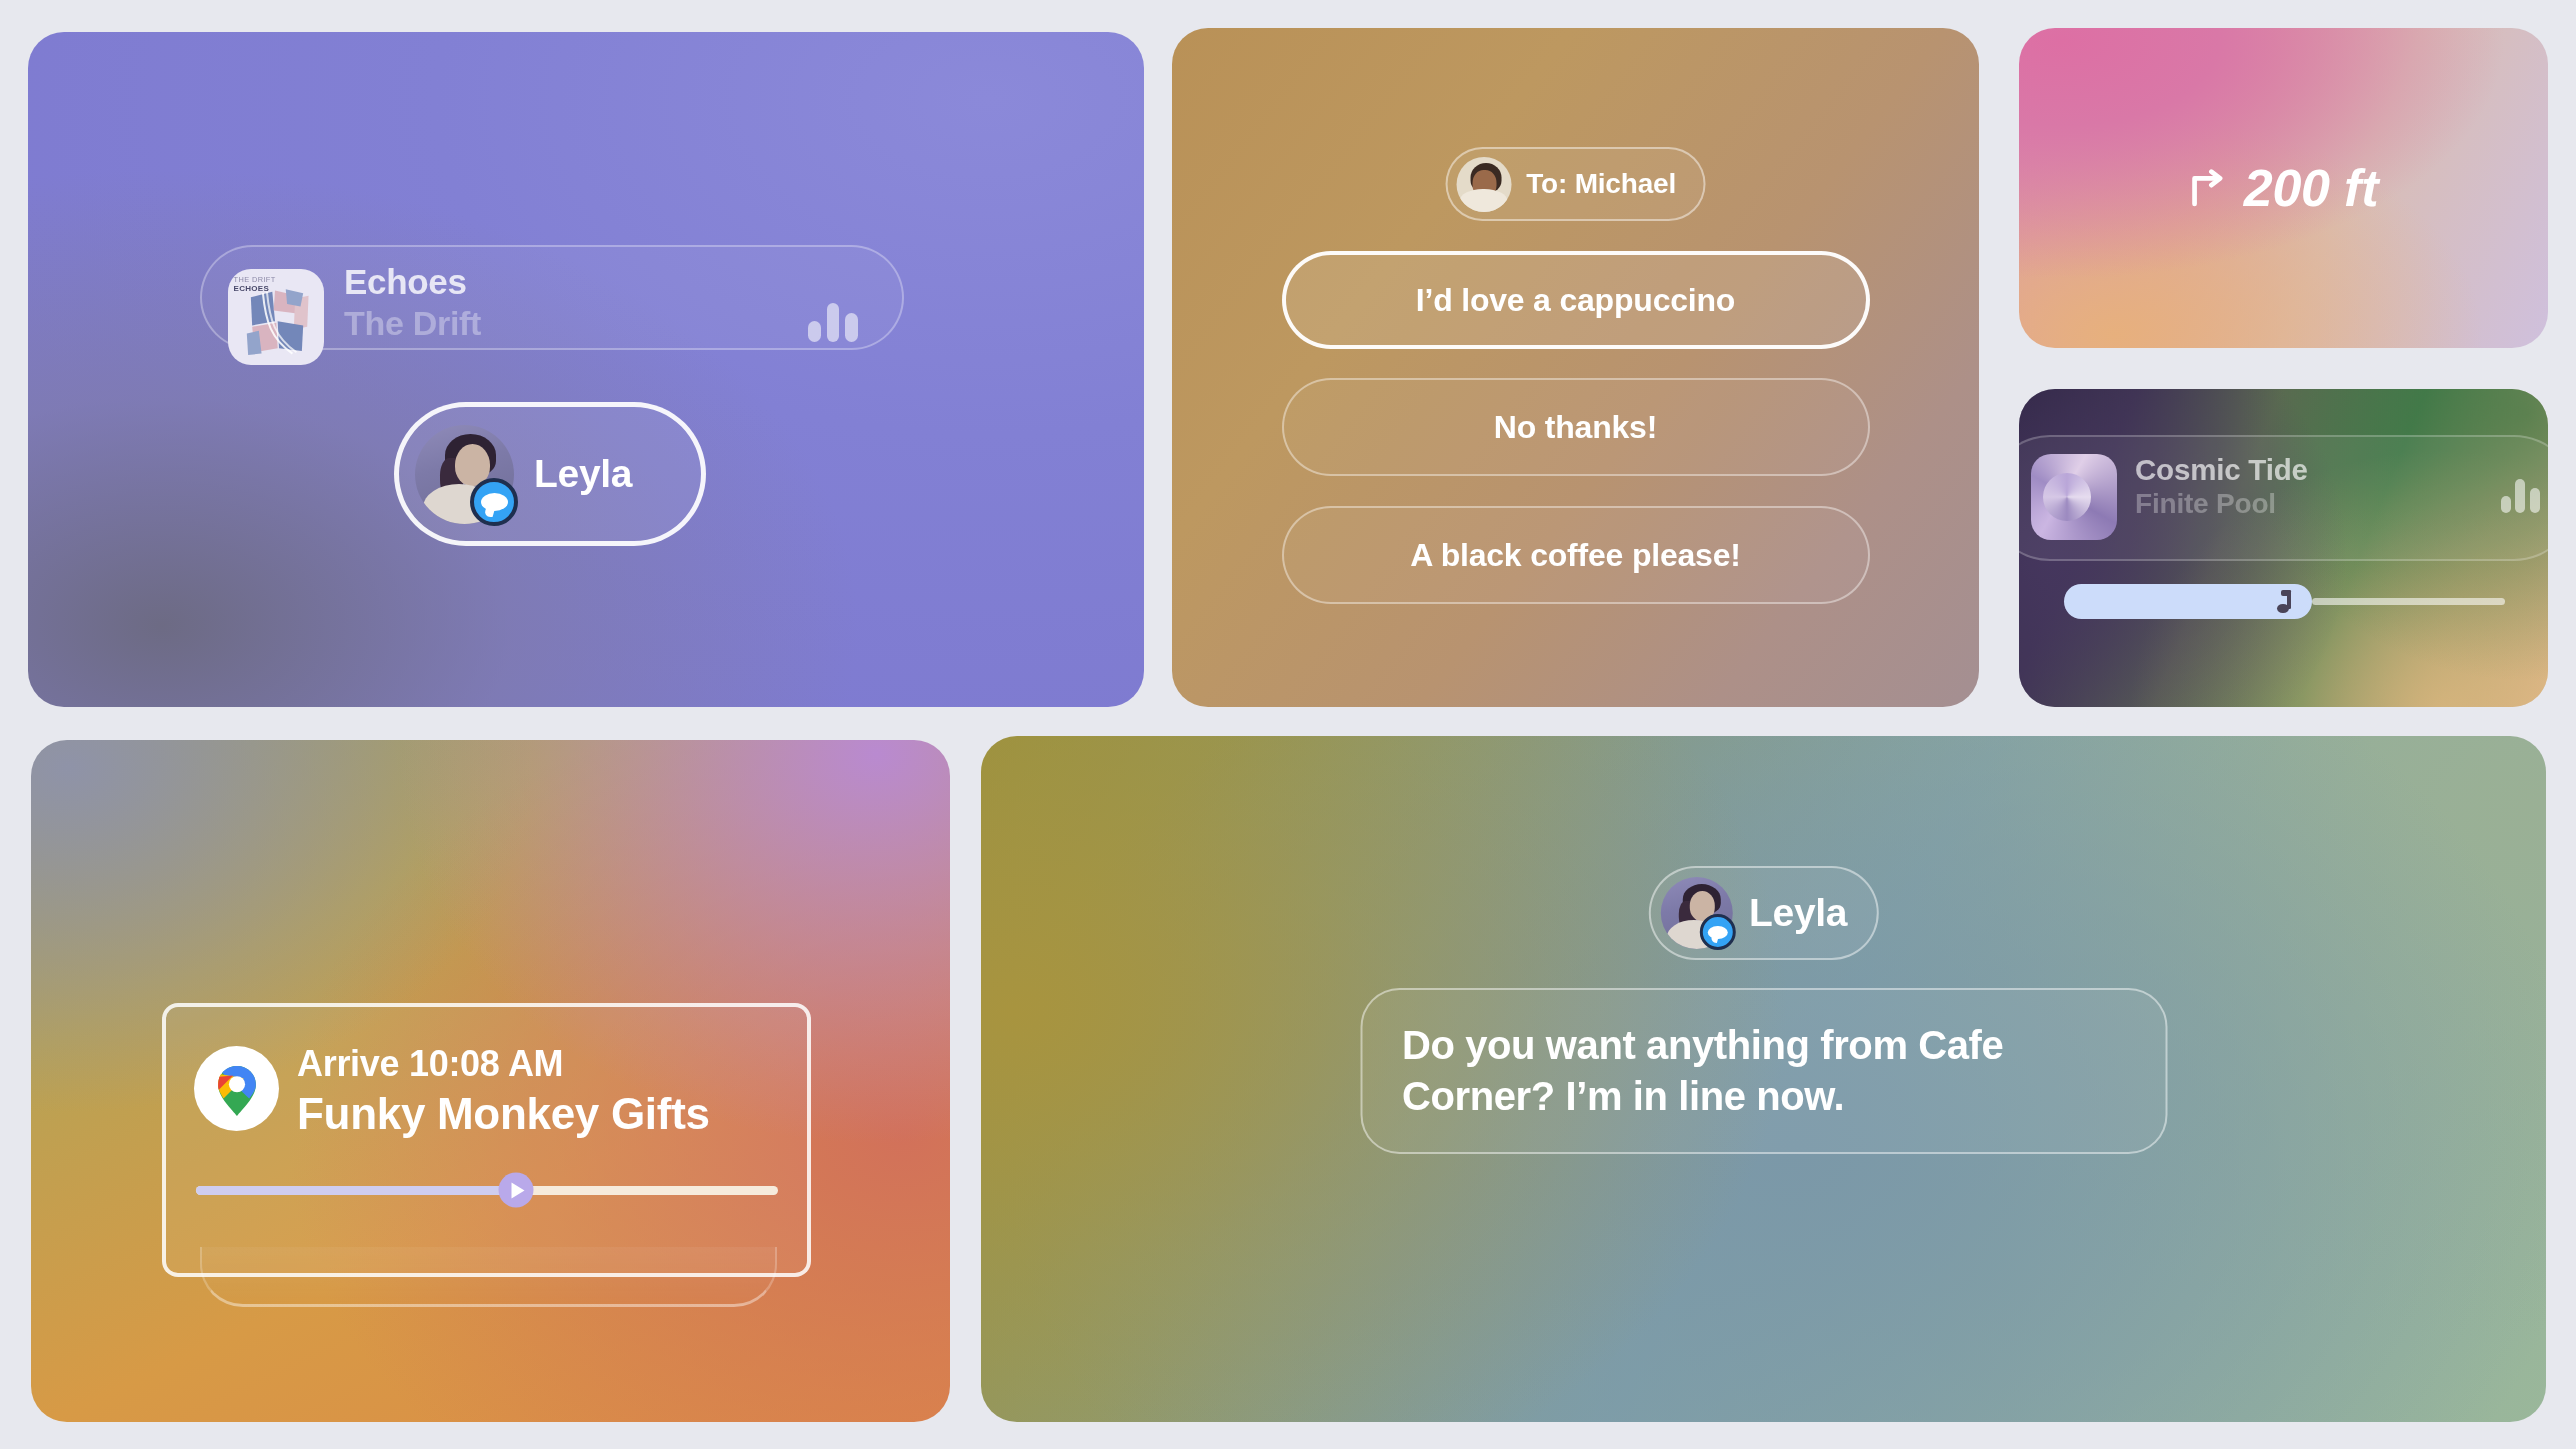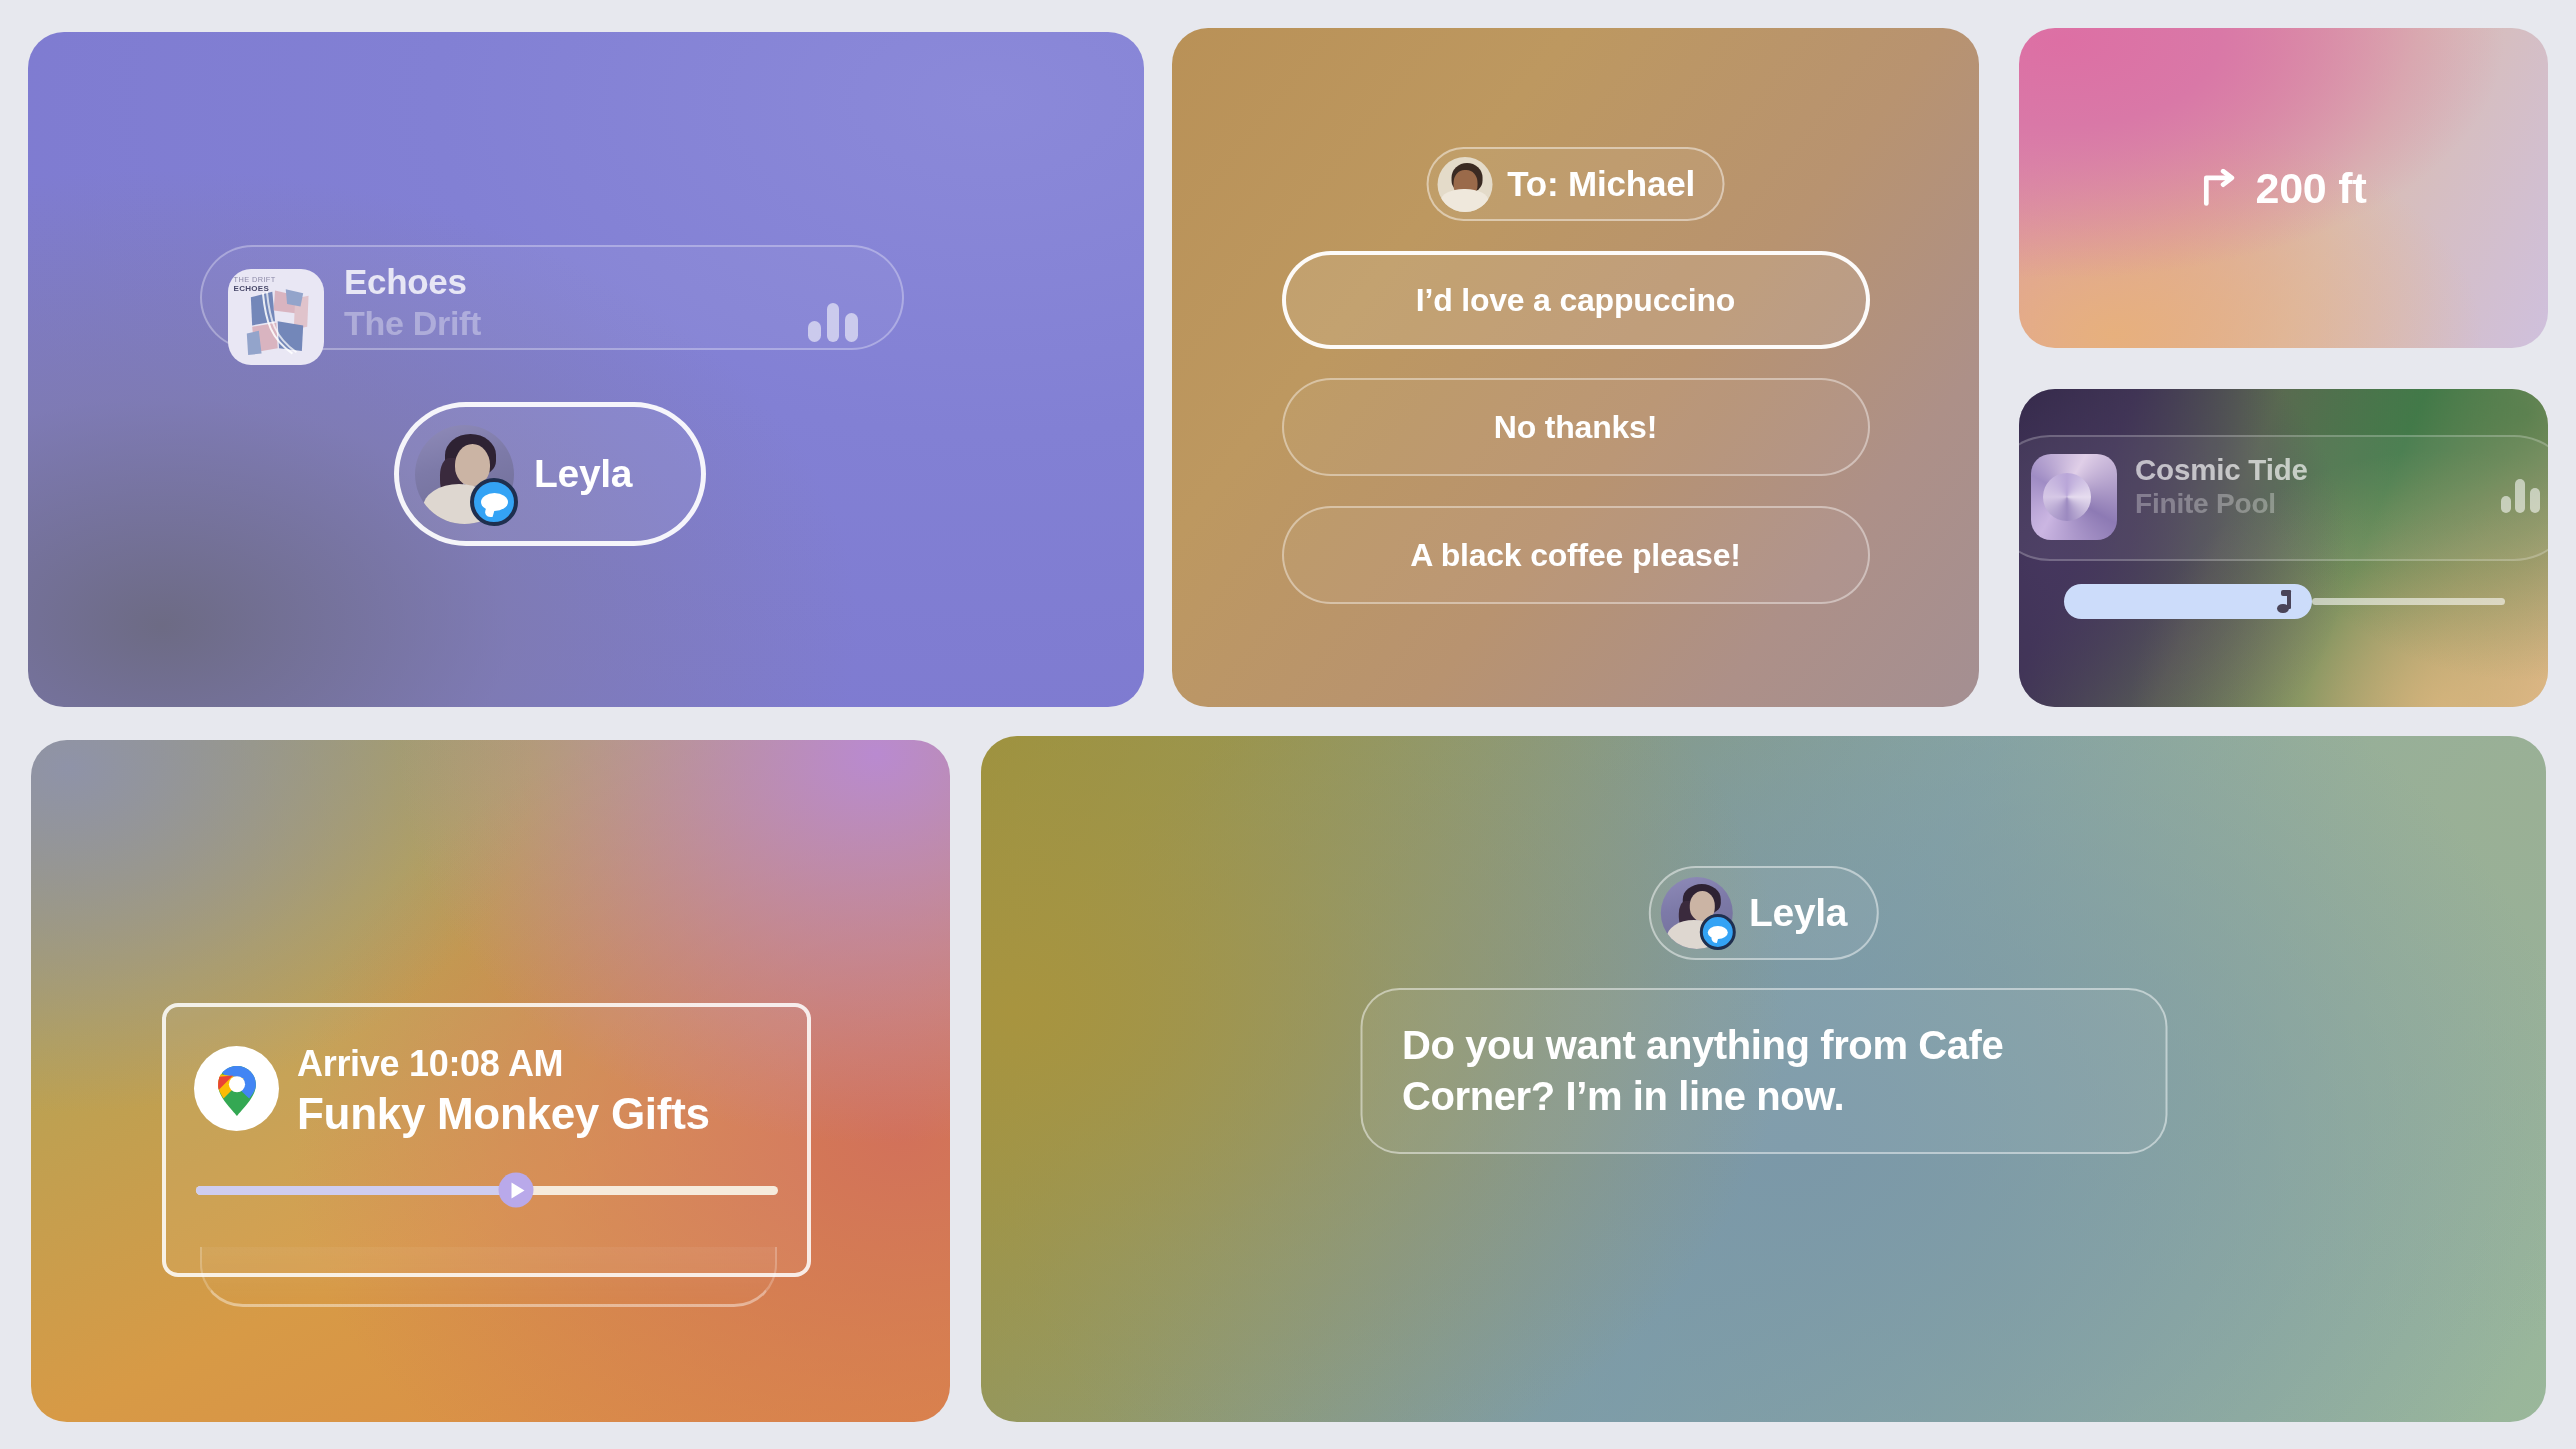--- a/index.html
+++ b/index.html
@@ -72,21 +72,21 @@
   .to-pill {
     position:absolute; left:50%; transform:translateX(-50%); top:119px;
     height:74px; border-radius:37px; border:2px solid rgba(255,255,255,0.45);
     background: rgba(255,255,255,0.06);
     display:flex; align-items:center; gap:14.8px; padding:0 28px 0 9.4px;
   }
   .to-av { width:55px; height:55px; border-radius:50%; overflow:hidden; position:relative; background:#e4dbc9; flex:0 0 auto; }
   .to-av .h { position:absolute; left:26%; top:12%; width:31px; height:29.5px; border-radius:50% 50% 42% 42%; background:#3a2a22; }
   .to-av .f { position:absolute; left:30%; top:25%; width:24px; height:28px; border-radius:46%; background:#9a6a4a; }
   .to-av .s { position:absolute; left:6%; bottom:-6%; width:48px; height:25.5px; border-radius:48% 48% 0 0; background:#efe8dc; }
-  .to-label { font-size:35px; font-weight:700; color:#fff; letter-spacing:-0.2px; white-space:nowrap; }
+  .to-label { font-size:28px; font-weight:700; color:#fff; letter-spacing:-0.2px; white-space:nowrap; }
 
   .reply-opt {
     position:absolute; left:50%; transform:translateX(-50%);
     width:588px; height:98px; border-radius:49px;
     display:flex; align-items:center; justify-content:center;
     border:2px solid rgba(255,255,255,0.40);
     background: rgba(255,255,255,0.045);
     font-size:32px; font-weight:700; color:#fff; letter-spacing:-0.2px;
   }
   .reply-opt.sel { border:4.7px solid rgba(255,255,255,0.96); background: rgba(255,255,255,0.10); }
@@ -97,21 +97,21 @@
   
   #card-nav-distance {
     left: 2019px; top: 28px; width: 529px; height: 320px;
     background:
       radial-gradient(135% 120% at 8% 4%, #dd6fa4 0%, #d978a7 22%, rgba(217,120,167,0) 62%),
       radial-gradient(120% 120% at 18% 96%, #e7b07d 0%, rgba(231,176,125,0) 58%),
       linear-gradient(115deg, #d98fb4 0%, #dba9a4 38%, #d9bdb4 60%, #cfc0dd 100%);
   }
   .nav-row { position:absolute; left:50%; top:50%; transform:translate(-50%,-50%); display:flex; align-items:center; gap:16px; }
   .turn-icon { width:39px; height:39px; flex:0 0 auto; }
-  .nav-dist { font-size:43px; font-weight:700; color:#fff; letter-spacing:-0.2px; }
+  .nav-dist { font-size:52px; font-weight:700; color:#fff; letter-spacing:-0.2px;font-style:italic; }
 
   
   #card-music-cosmic {
     left: 2019px; top: 389px; width: 529px; height: 318px;
     background:
       linear-gradient(112deg, #2c2340 0%, #3d3350 18%, #5d6a52 40%, #4d7f4f 62%, #9a9a6a 80%, #d9b389 100%),
       linear-gradient(180deg, #3a2f4e 0%, #6e5f74 55%, #c3a98d 100%);
   }
   #card-music-cosmic .wash {
     position:absolute; inset:0;

